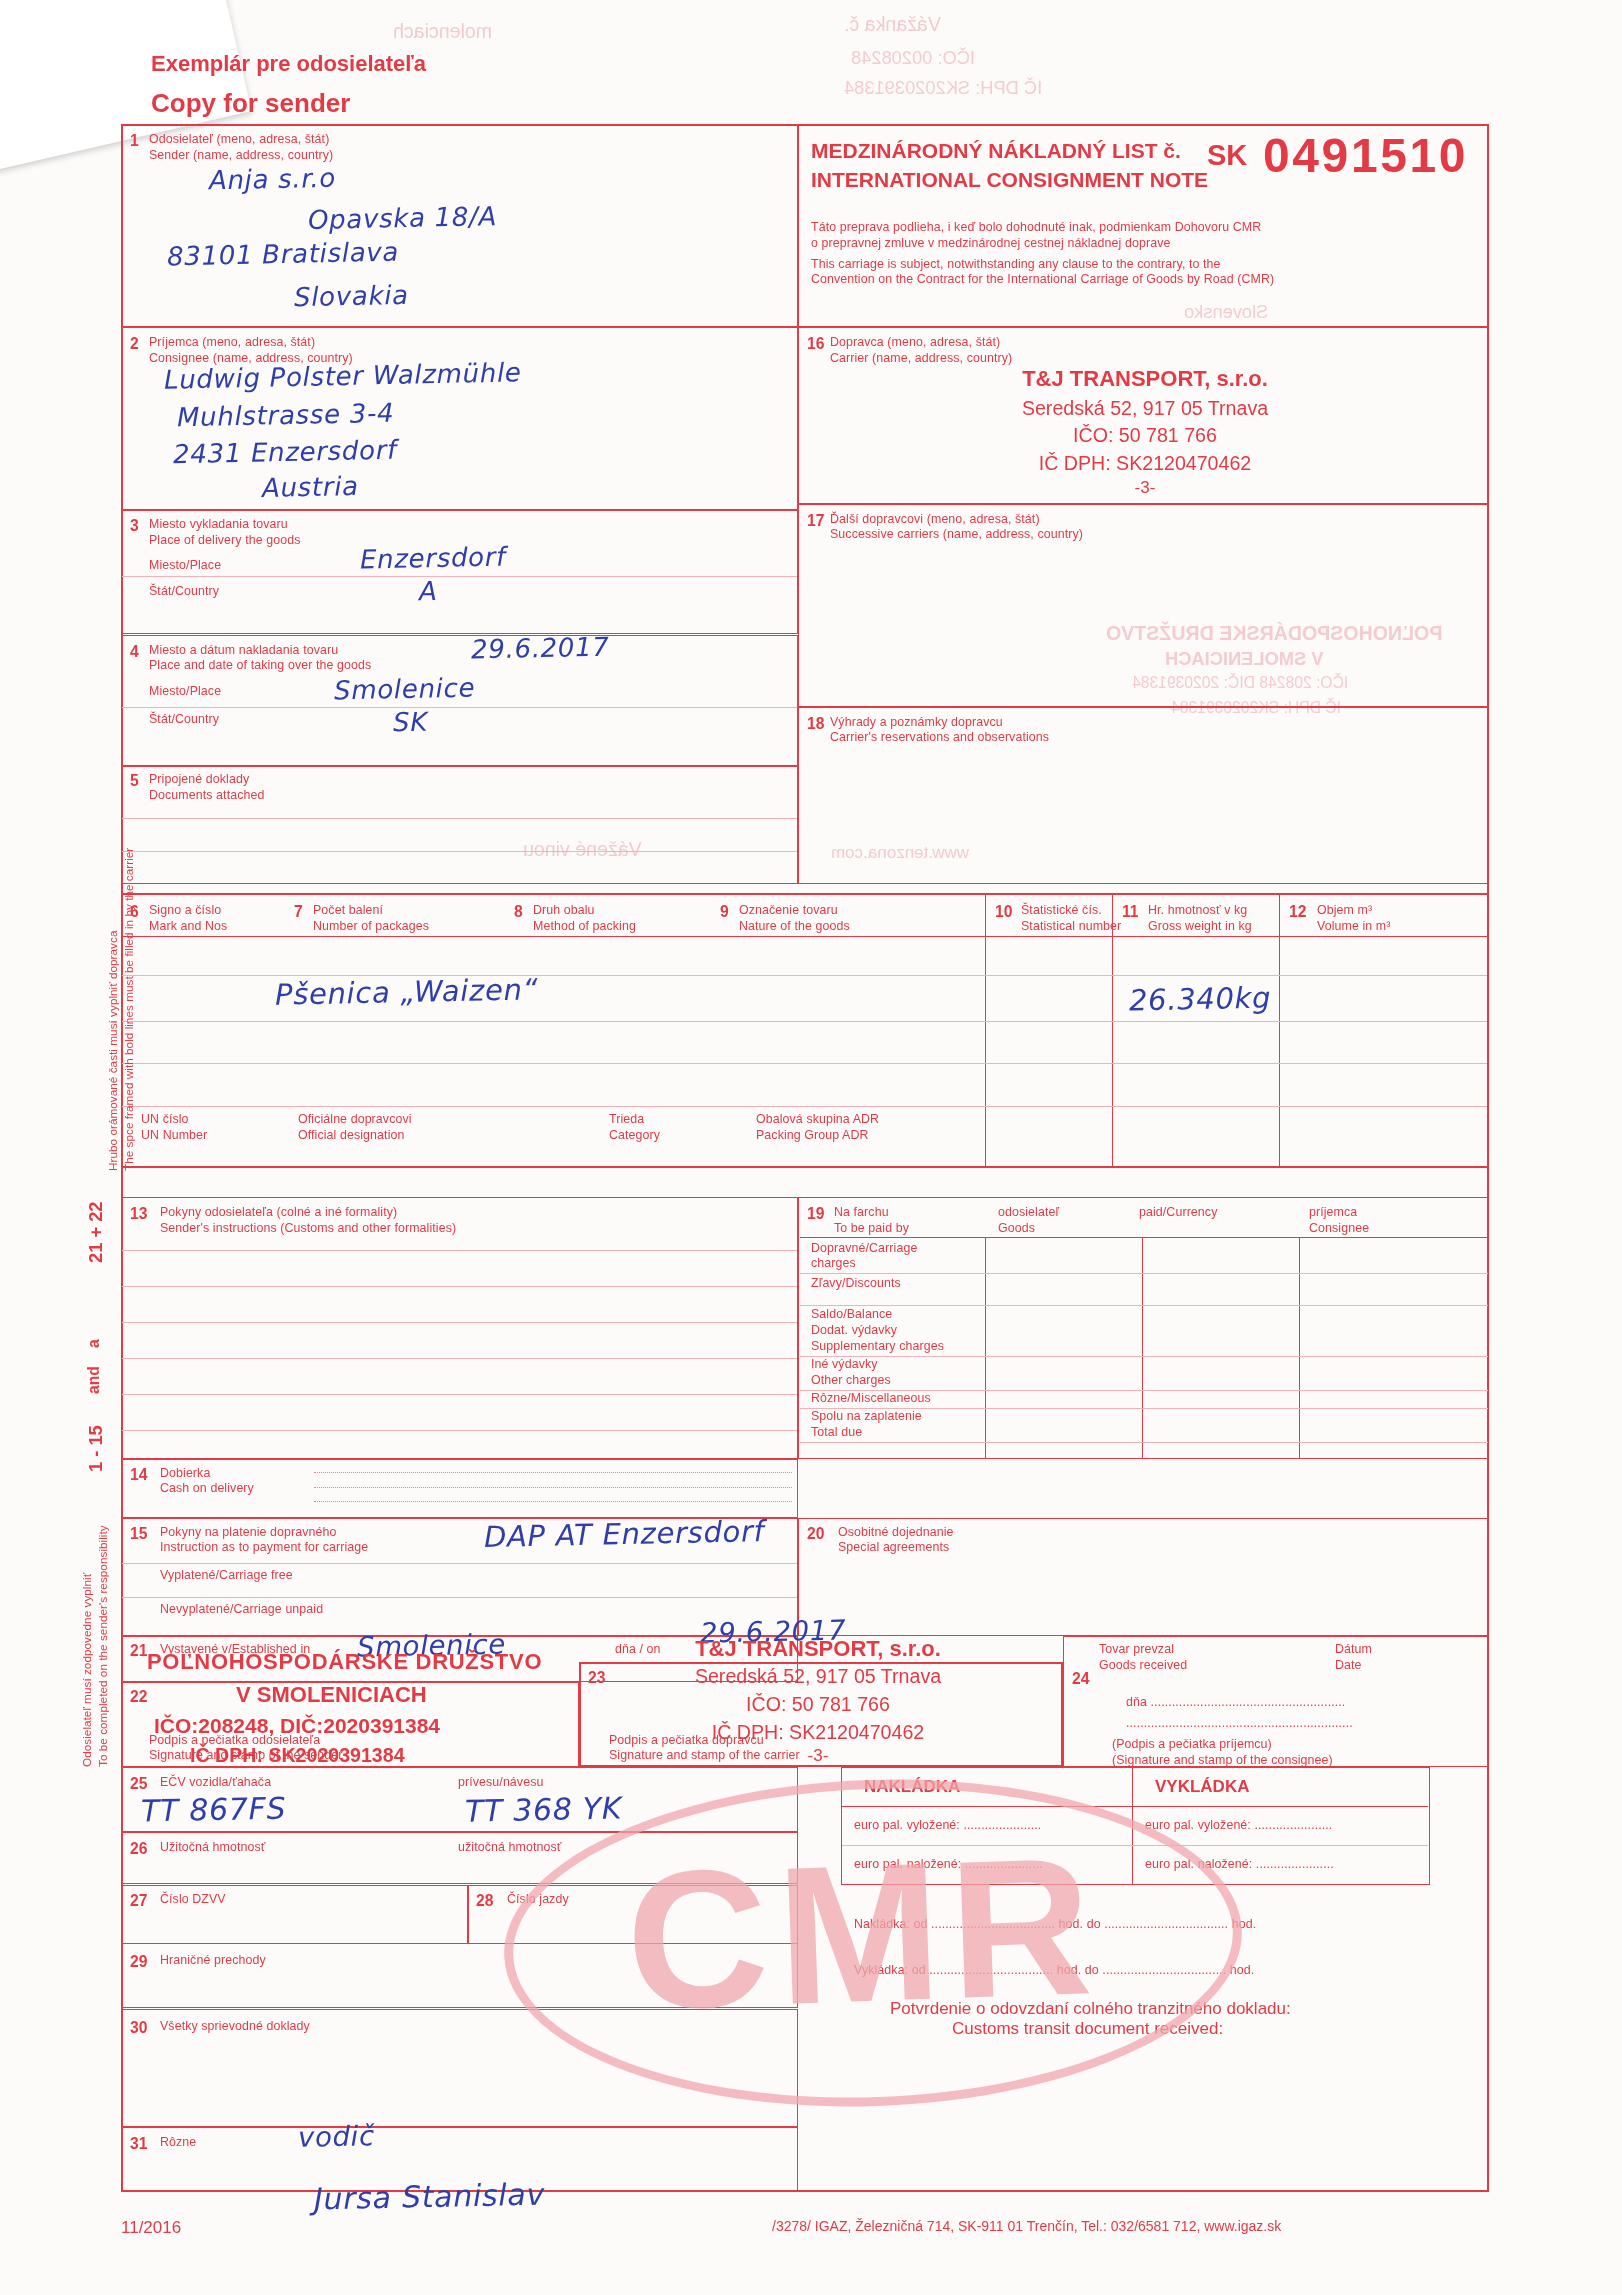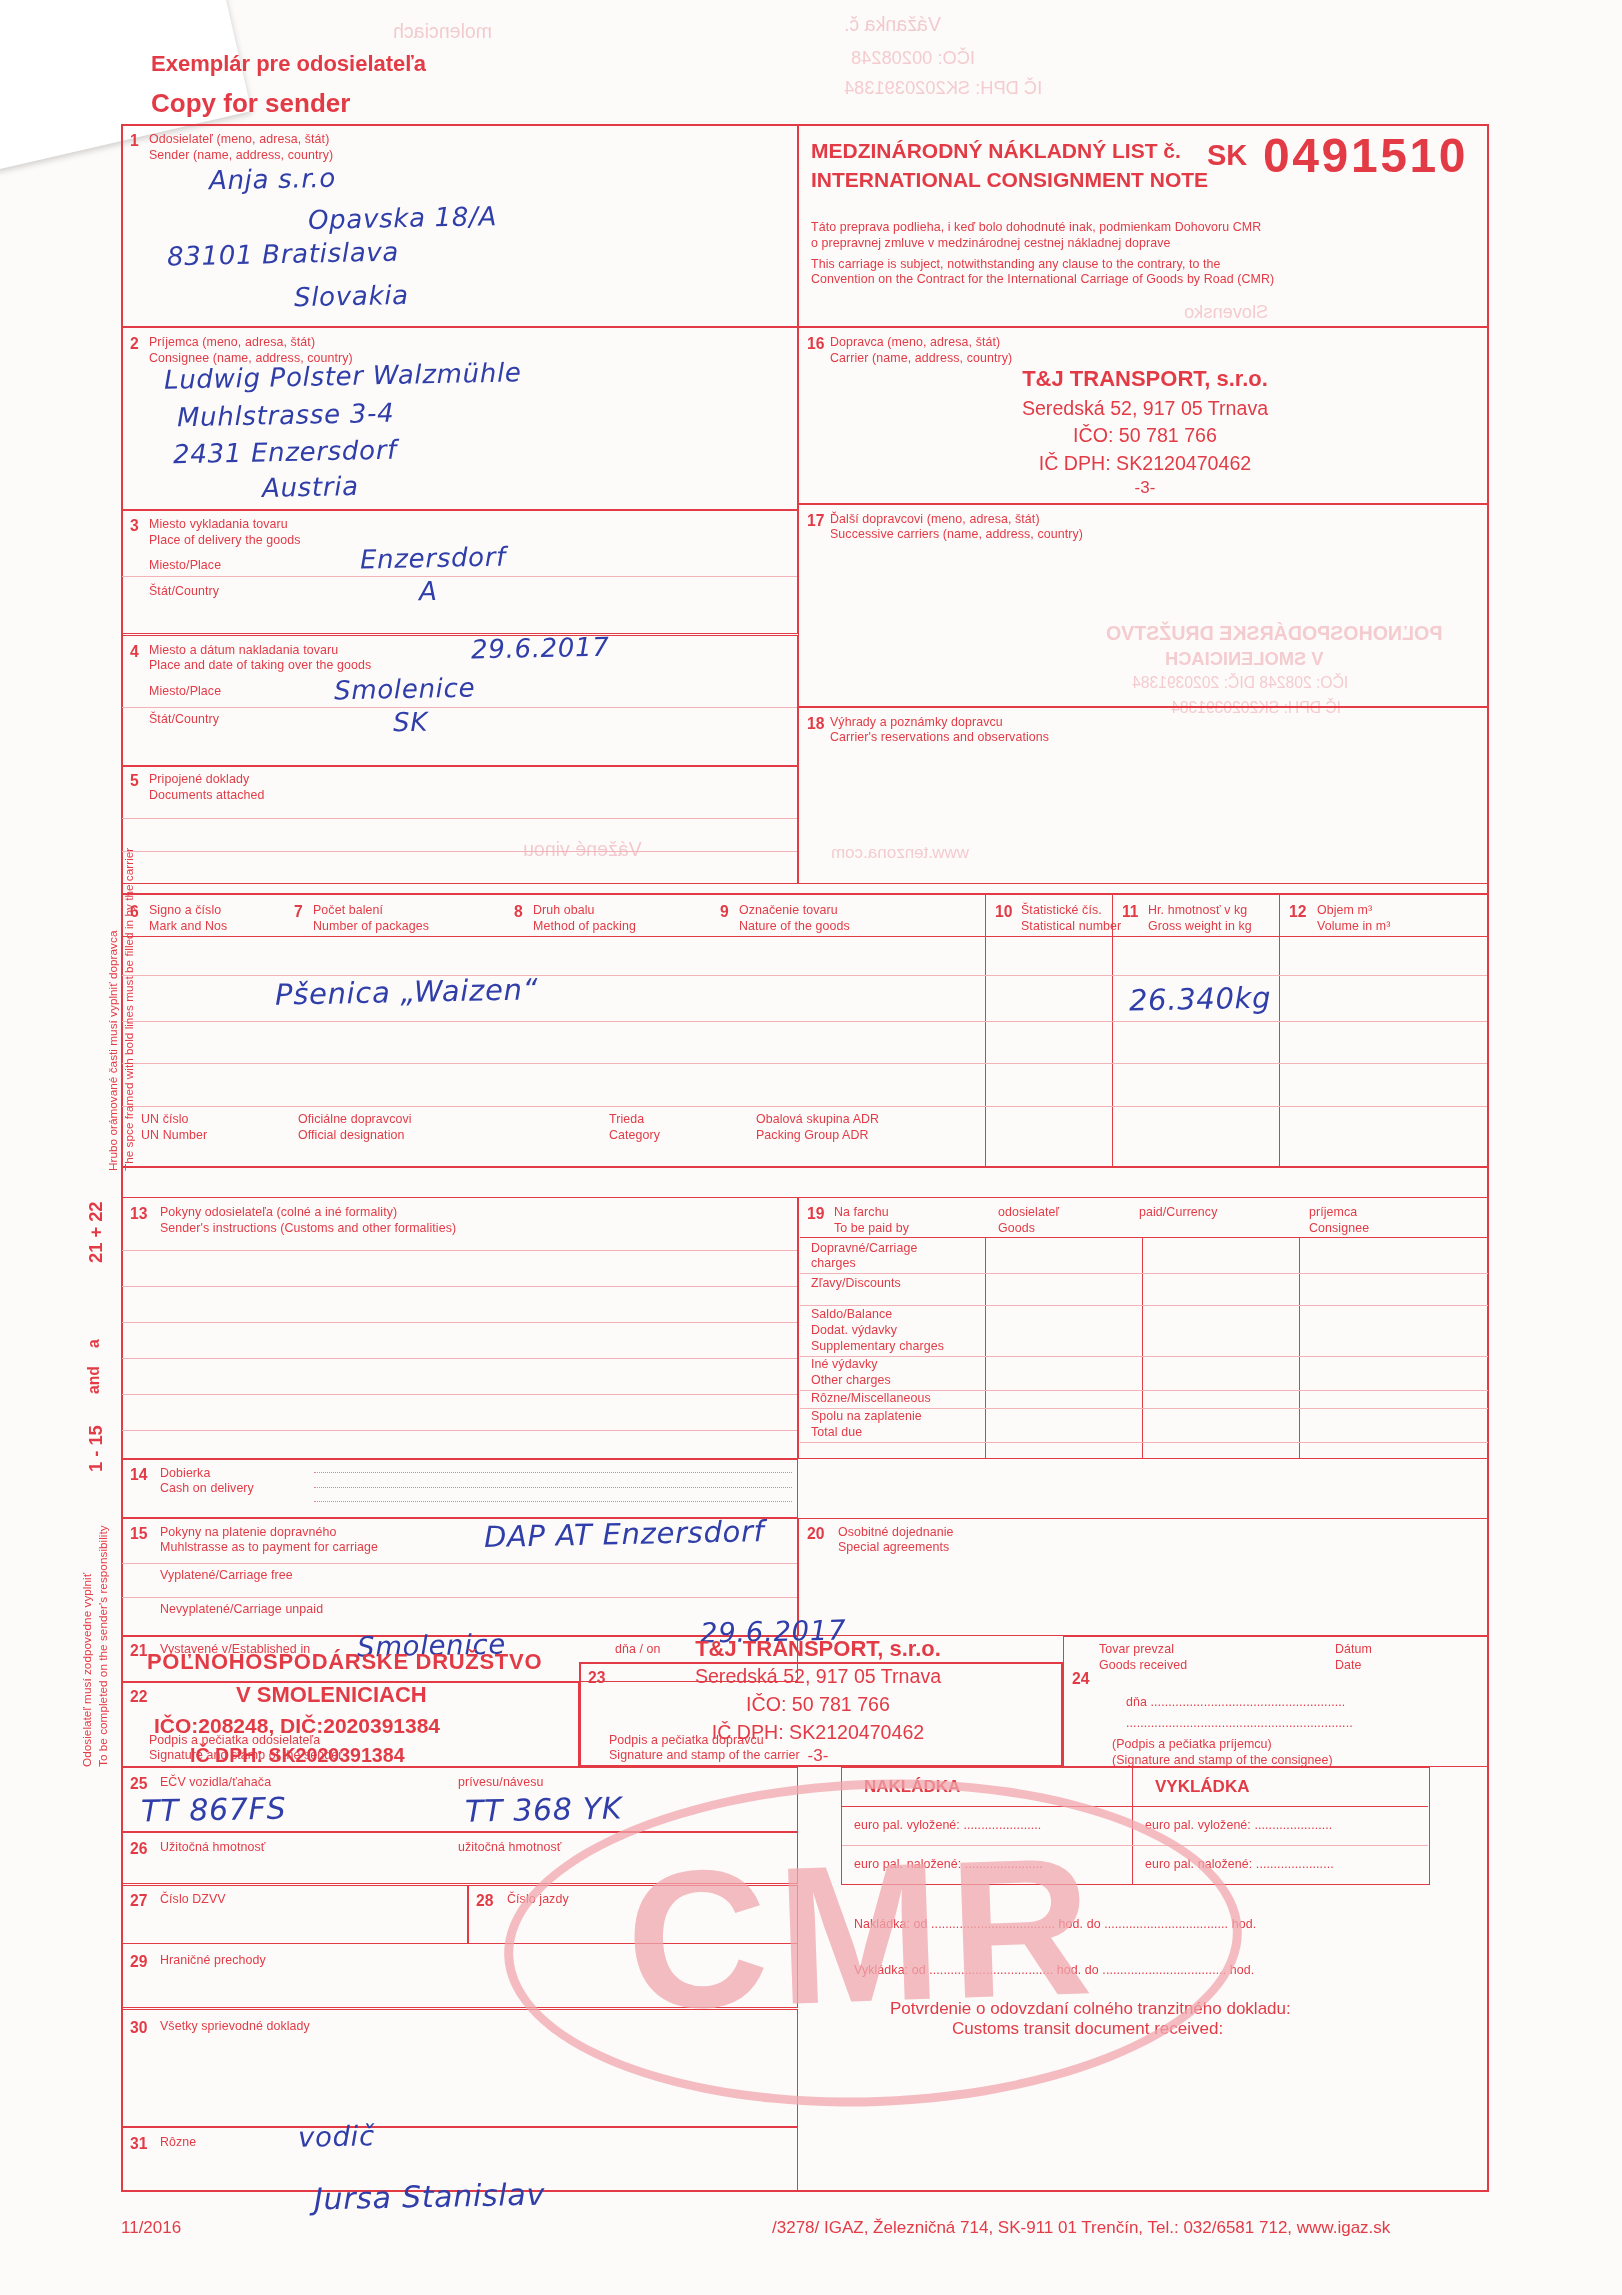--- a/index.html
+++ b/index.html
@@ -233,21 +233,21 @@
   <div class="num" style="left:130px;top:1466px;">14</div>
   <div class="lbl" style="left:160px;top:1466px;">Dobierka</div>
   <div class="lbl" style="left:160px;top:1481px;">Cash on delivery</div>
   <div class="dotline" style="left:314px;top:1472px;width:478px;"></div>
   <div class="dotline" style="left:314px;top:1487px;width:478px;"></div>
   <div class="dotline" style="left:314px;top:1501px;width:478px;"></div>
 
   <div class="box" style="left:121px;top:1518px;width:677px;height:118px;"></div>
   <div class="num" style="left:130px;top:1525px;">15</div>
   <div class="lbl" style="left:160px;top:1525px;">Pokyny na platenie dopravného</div>
-  <div class="lbl" style="left:160px;top:1540px;">Muhlstrasse as to payment for carriage</div>
+  <div class="lbl" style="left:160px;top:1540px;">Instruction as to payment for carriage</div>
   <div class="hline" style="left:122px;top:1563px;width:675px;"></div>
   <div class="lbl" style="left:160px;top:1568px;">Vyplatené/Carriage free</div>
   <div class="hline" style="left:122px;top:1597px;width:675px;"></div>
   <div class="lbl" style="left:160px;top:1602px;">Nevyplatené/Carriage unpaid</div>
   <div class="hand" style="left:484px;top:1517px;font-size:29px;">DAP AT Enzersdorf</div>
 
   <div class="box" style="left:798px;top:1518px;width:690px;height:118px;"></div>
   <div class="num" style="left:807px;top:1525px;">20</div>
   <div class="lbl" style="left:838px;top:1525px;">Osobitné dojednanie</div>
   <div class="lbl" style="left:838px;top:1540px;">Special agreements</div>
@@ -345,16 +345,16 @@
   <div class="vtext" style="left:96px;top:1767px;">To be completed on the sender's responsibility</div>
   <div class="vtextb" style="left:85px;top:1263px;">21 + 22</div>
   <div class="vtext" style="left:85px;top:1348px;font-size:15.7px;font-weight:bold;">a</div>
   <div class="vtext" style="left:85px;top:1394px;font-size:15.7px;font-weight:bold;">and</div>
   <div class="vtextb" style="left:85px;top:1472px;">1 - 15</div>
 
   <div class="cmr-oval"></div>
   <div class="cmr-wm">CMR</div>
 
   <div style="position:absolute;left:121px;top:2218px;color:#e23b46;font-size:17px;">11/2016</div>
-  <div style="position:absolute;left:772px;top:2218px;color:#e23b46;font-size:17px;">/3278/  IGAZ, Železničná 714, SK-911 01  Trenčín, Tel.: 032/6581 712, www.igaz.sk</div>
+  <div style="position:absolute;left:772px;top:2218px;color:#e23b46;font-size:14px;">/3278/  IGAZ, Železničná 714, SK-911 01  Trenčín, Tel.: 032/6581 712, www.igaz.sk</div>
 
 </div>
 
 
 </body></html>

